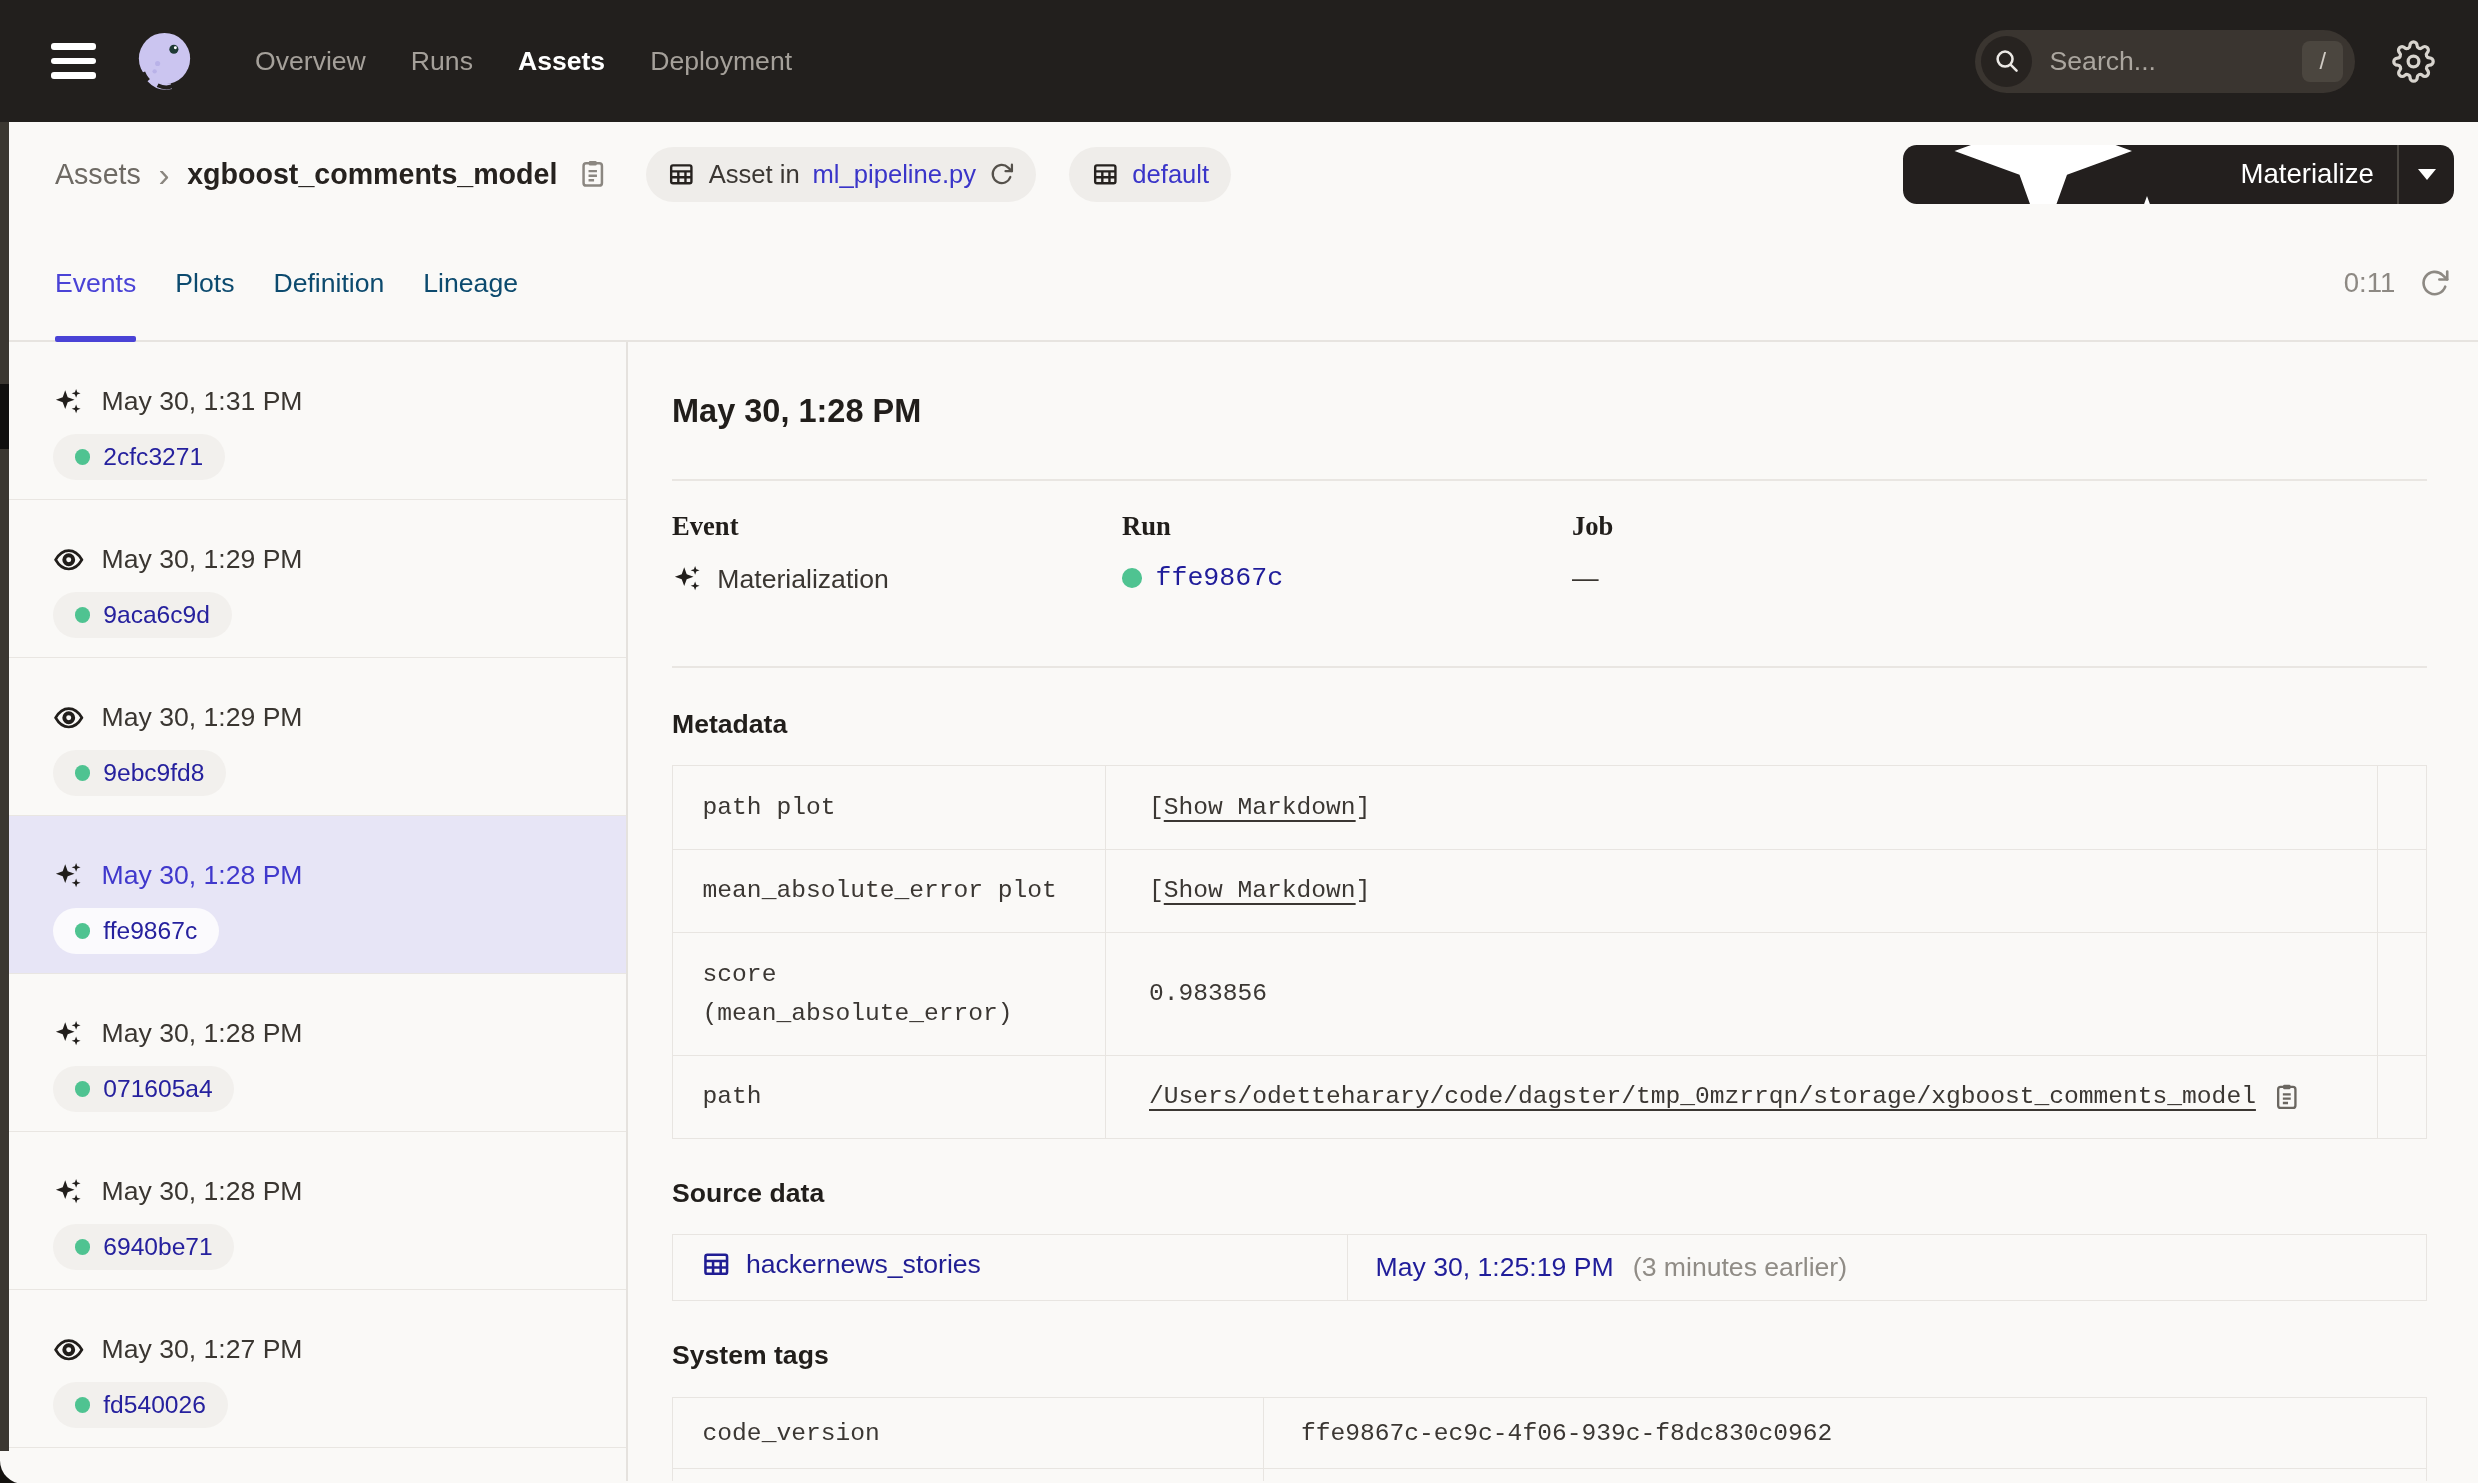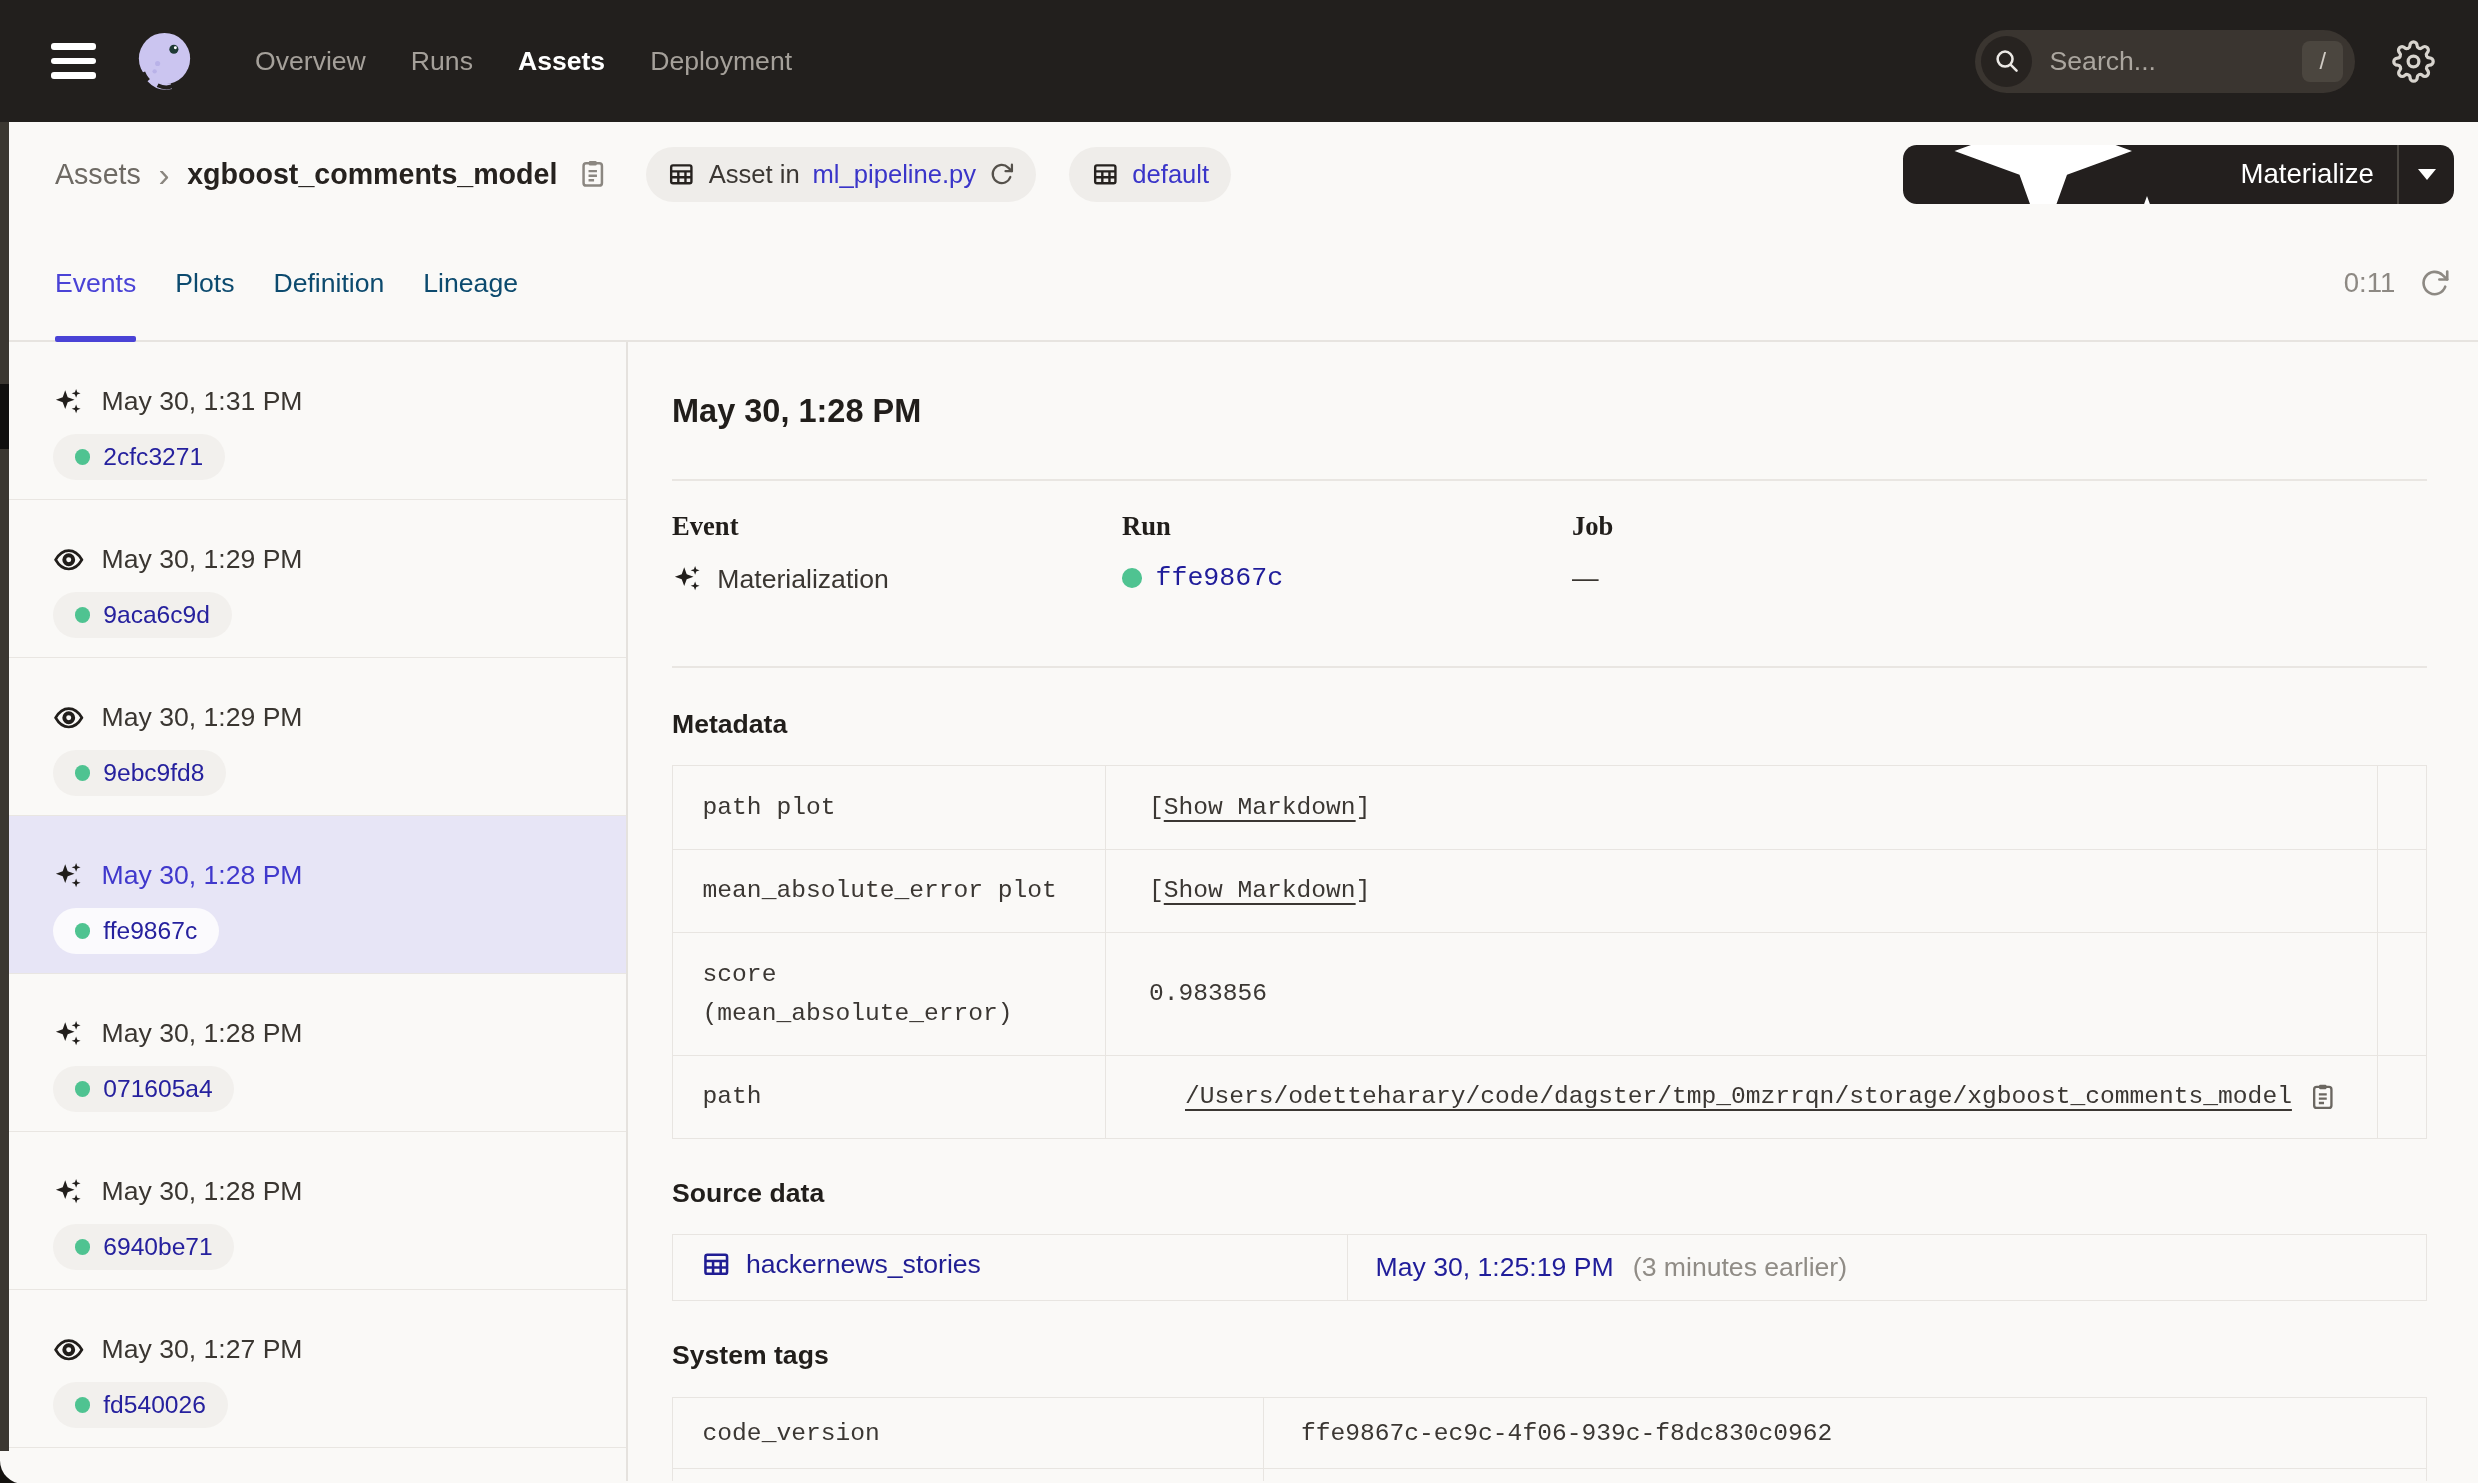--- a/index.html
+++ b/index.html
@@ -83,21 +83,21 @@
   .run-dot { width:19.7px; height:19.7px; border-radius:50%; background:#4FC391; }
   .mono { font-family:"Liberation Mono","DejaVu Sans Mono",monospace; }
   .run-link { font-size:26.6px; color:#201D9A; cursor:pointer; }
   .sec-heading { margin:41px 0 0 0; font-size:26.6px; font-weight:700; color:#211E1B; }
   table.kv { margin-top:25.6px; width:100%; border-collapse:collapse; }
   table.kv td { border:1px solid #E8E5E1; font-family:"Liberation Mono","DejaVu Sans Mono",monospace; font-size:24.6px; color:#3B3733; vertical-align:middle; }
   table.kv td.key { width:433px; padding:21.7px 19.7px 21.7px 29.6px; white-space:pre-line; line-height:39px; }
   table.kv td.val { padding:21.7px 23.6px 21.7px 43px; }
   table.kv td.gutter { width:49px; padding:0; }
   .md-link, .path-link { color:#3B3733; text-decoration:underline; text-underline-offset:5.9px; cursor:pointer; }
-  .val-flex { display:flex; align-items:center; gap:15.8px;margin-left:36px; }
+  .val-flex { display:flex; align-items:center; gap:15.8px; }
   .clip-sm { width:29.6px; height:29.6px; flex:0 0 auto; cursor:pointer; }
   table.src { margin-top:25.6px; width:100%; border-collapse:collapse; }
   table.src td { border:1px solid #E8E5E1; font-size:26.6px; height:66px; vertical-align:middle; }
   table.src td.asset-cell { width:675px; padding-left:27.6px; }
   table.src td.time-cell { padding-left:27.6px; }
   .asset-link { display:inline-flex; align-items:center; gap:14.8px; color:#201D93; cursor:pointer; }
   .asset-link .tbl-icon { width:30.5px; height:30.5px; }
   .time-link { color:#201D9A; cursor:pointer; }
   .time-note { color:#908C86; margin-left:11.8px; }
   table.tags { margin-top:25.6px; width:100%; border-collapse:collapse; }

